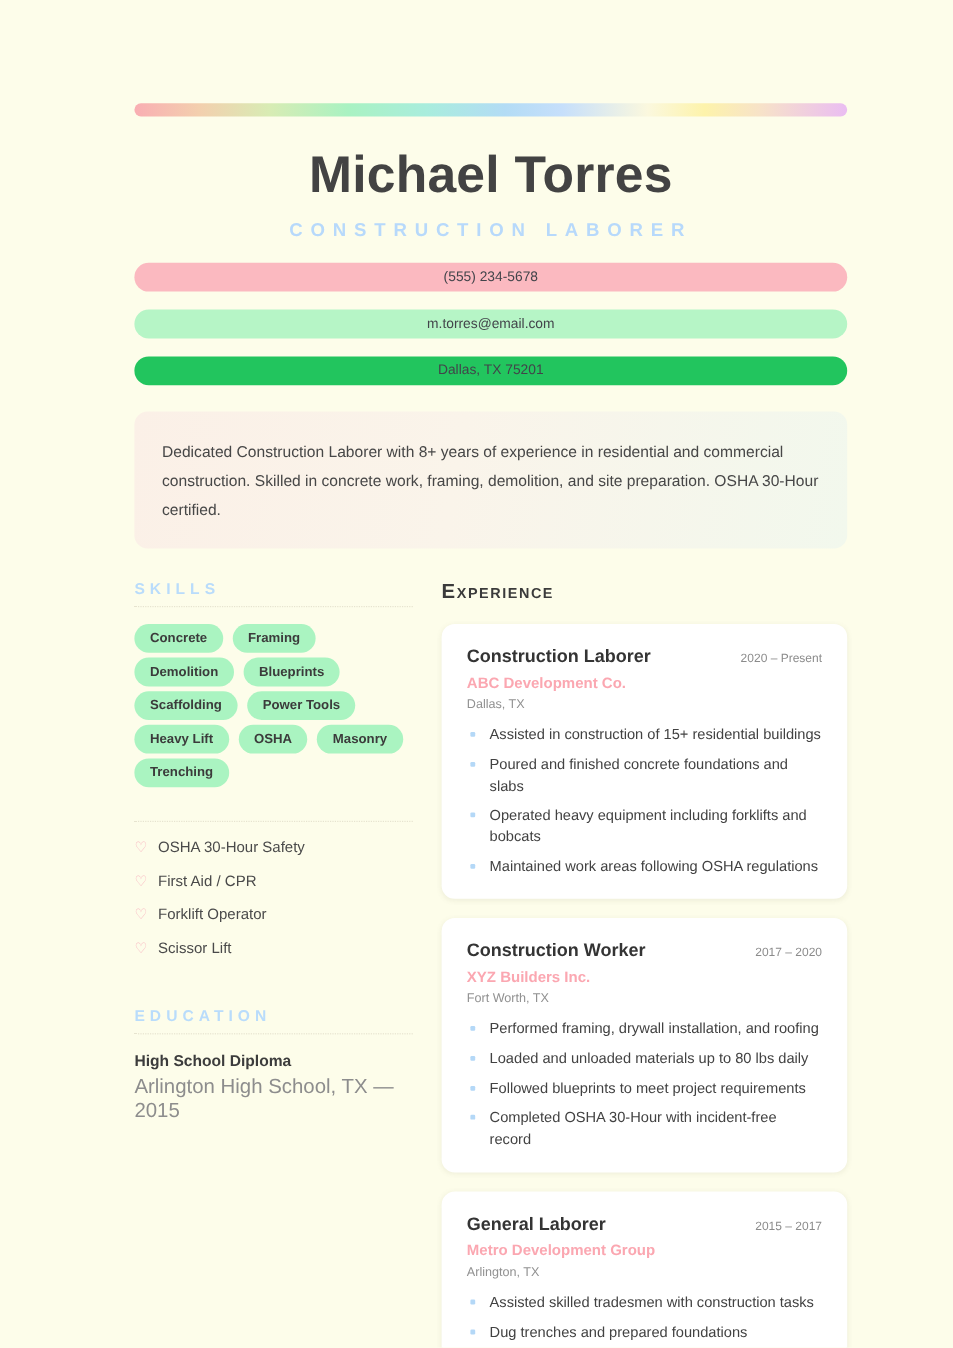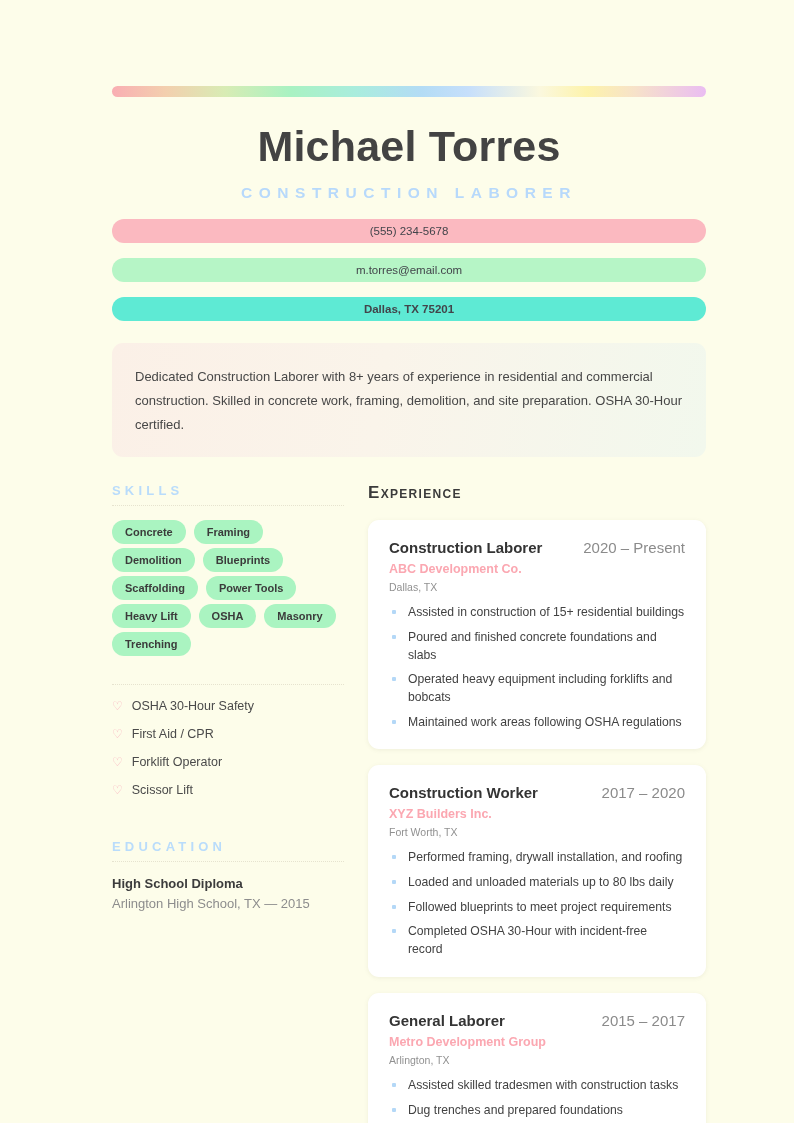--- a/index.html
+++ b/index.html
@@ -69,21 +69,21 @@
   }
   .pill {
     font-size: 11.5px;
     padding: 6px 17px;
     border-radius: 14px;
     color: #42444a;
     white-space: nowrap;
   }
   .pill.phone { background: #fbb9c0; }
   .pill.email { background: #b6f5c6; }
-  .pill.location { background: #5eead4; font-weight: bold; }
+  .pill.location { background: #22c55e; }
 
   
   .summary {
     margin-top: 22px;
     border-radius: 11px;
     padding: 22px 23px 21px 23px;
     background: linear-gradient(100deg, #fbf0e7 0%, #faf4ea 45%, #f2f8ed 100%);
     font-size: 13px;
     line-height: 1.82;
     color: #474747;
@@ -139,21 +139,21 @@
     font-size: 12px;
     line-height: 1;
   }
   .edu-title {
     font-size: 13px;
     font-weight: bold;
     color: #3c3c3c;
     margin-bottom: 5px;
   }
   .edu-sub {
-    font-size: 13px;
+    font-size: 17px;
     color: #8d8d8d;
   }
 
   
   .exp-head {
     font-size: 17px;
     font-weight: bold;
     color: #3b3b3b;
     font-variant: small-caps;
     letter-spacing: 1.3px;
@@ -170,21 +170,21 @@
     display: flex;
     justify-content: space-between;
     align-items: baseline;
   }
   .job-title {
     font-size: 15px;
     font-weight: bold;
     color: #343434;
   }
   .job-dates {
-    font-size: 15px;
+    font-size: 10px;
     color: #8b8b8b;
     white-space: nowrap;
     padding-left: 10px;
   }
   .company {
     font-size: 12.5px;
     font-weight: bold;
     color: #fba7b1;
     margin-top: 6px;
   }

